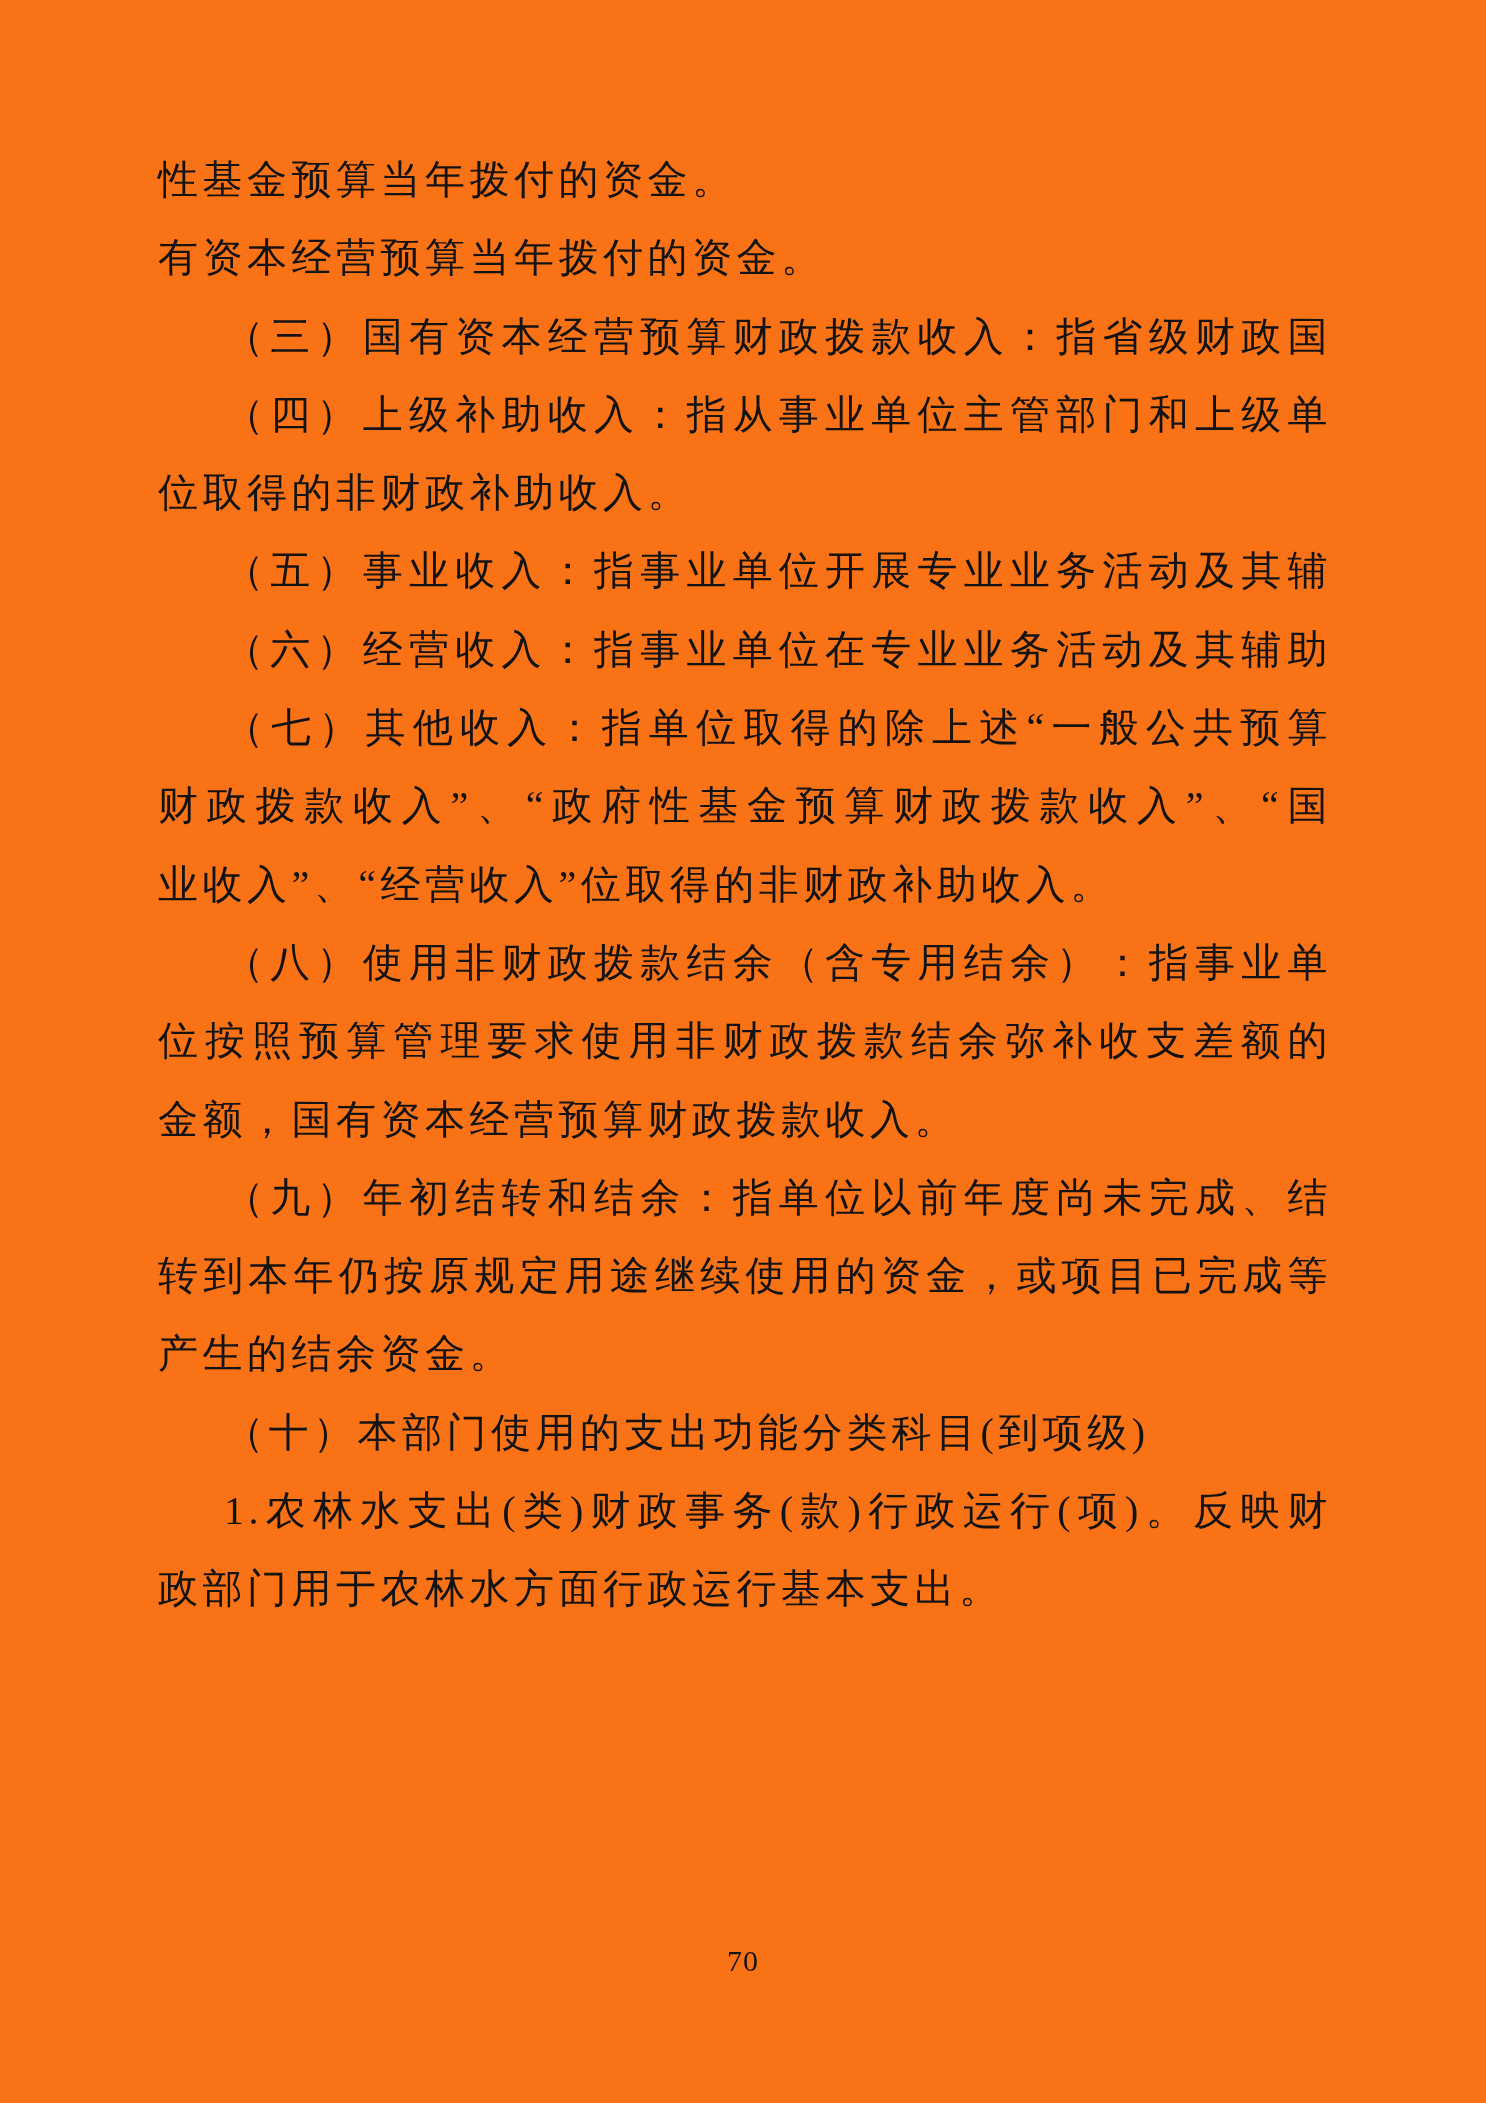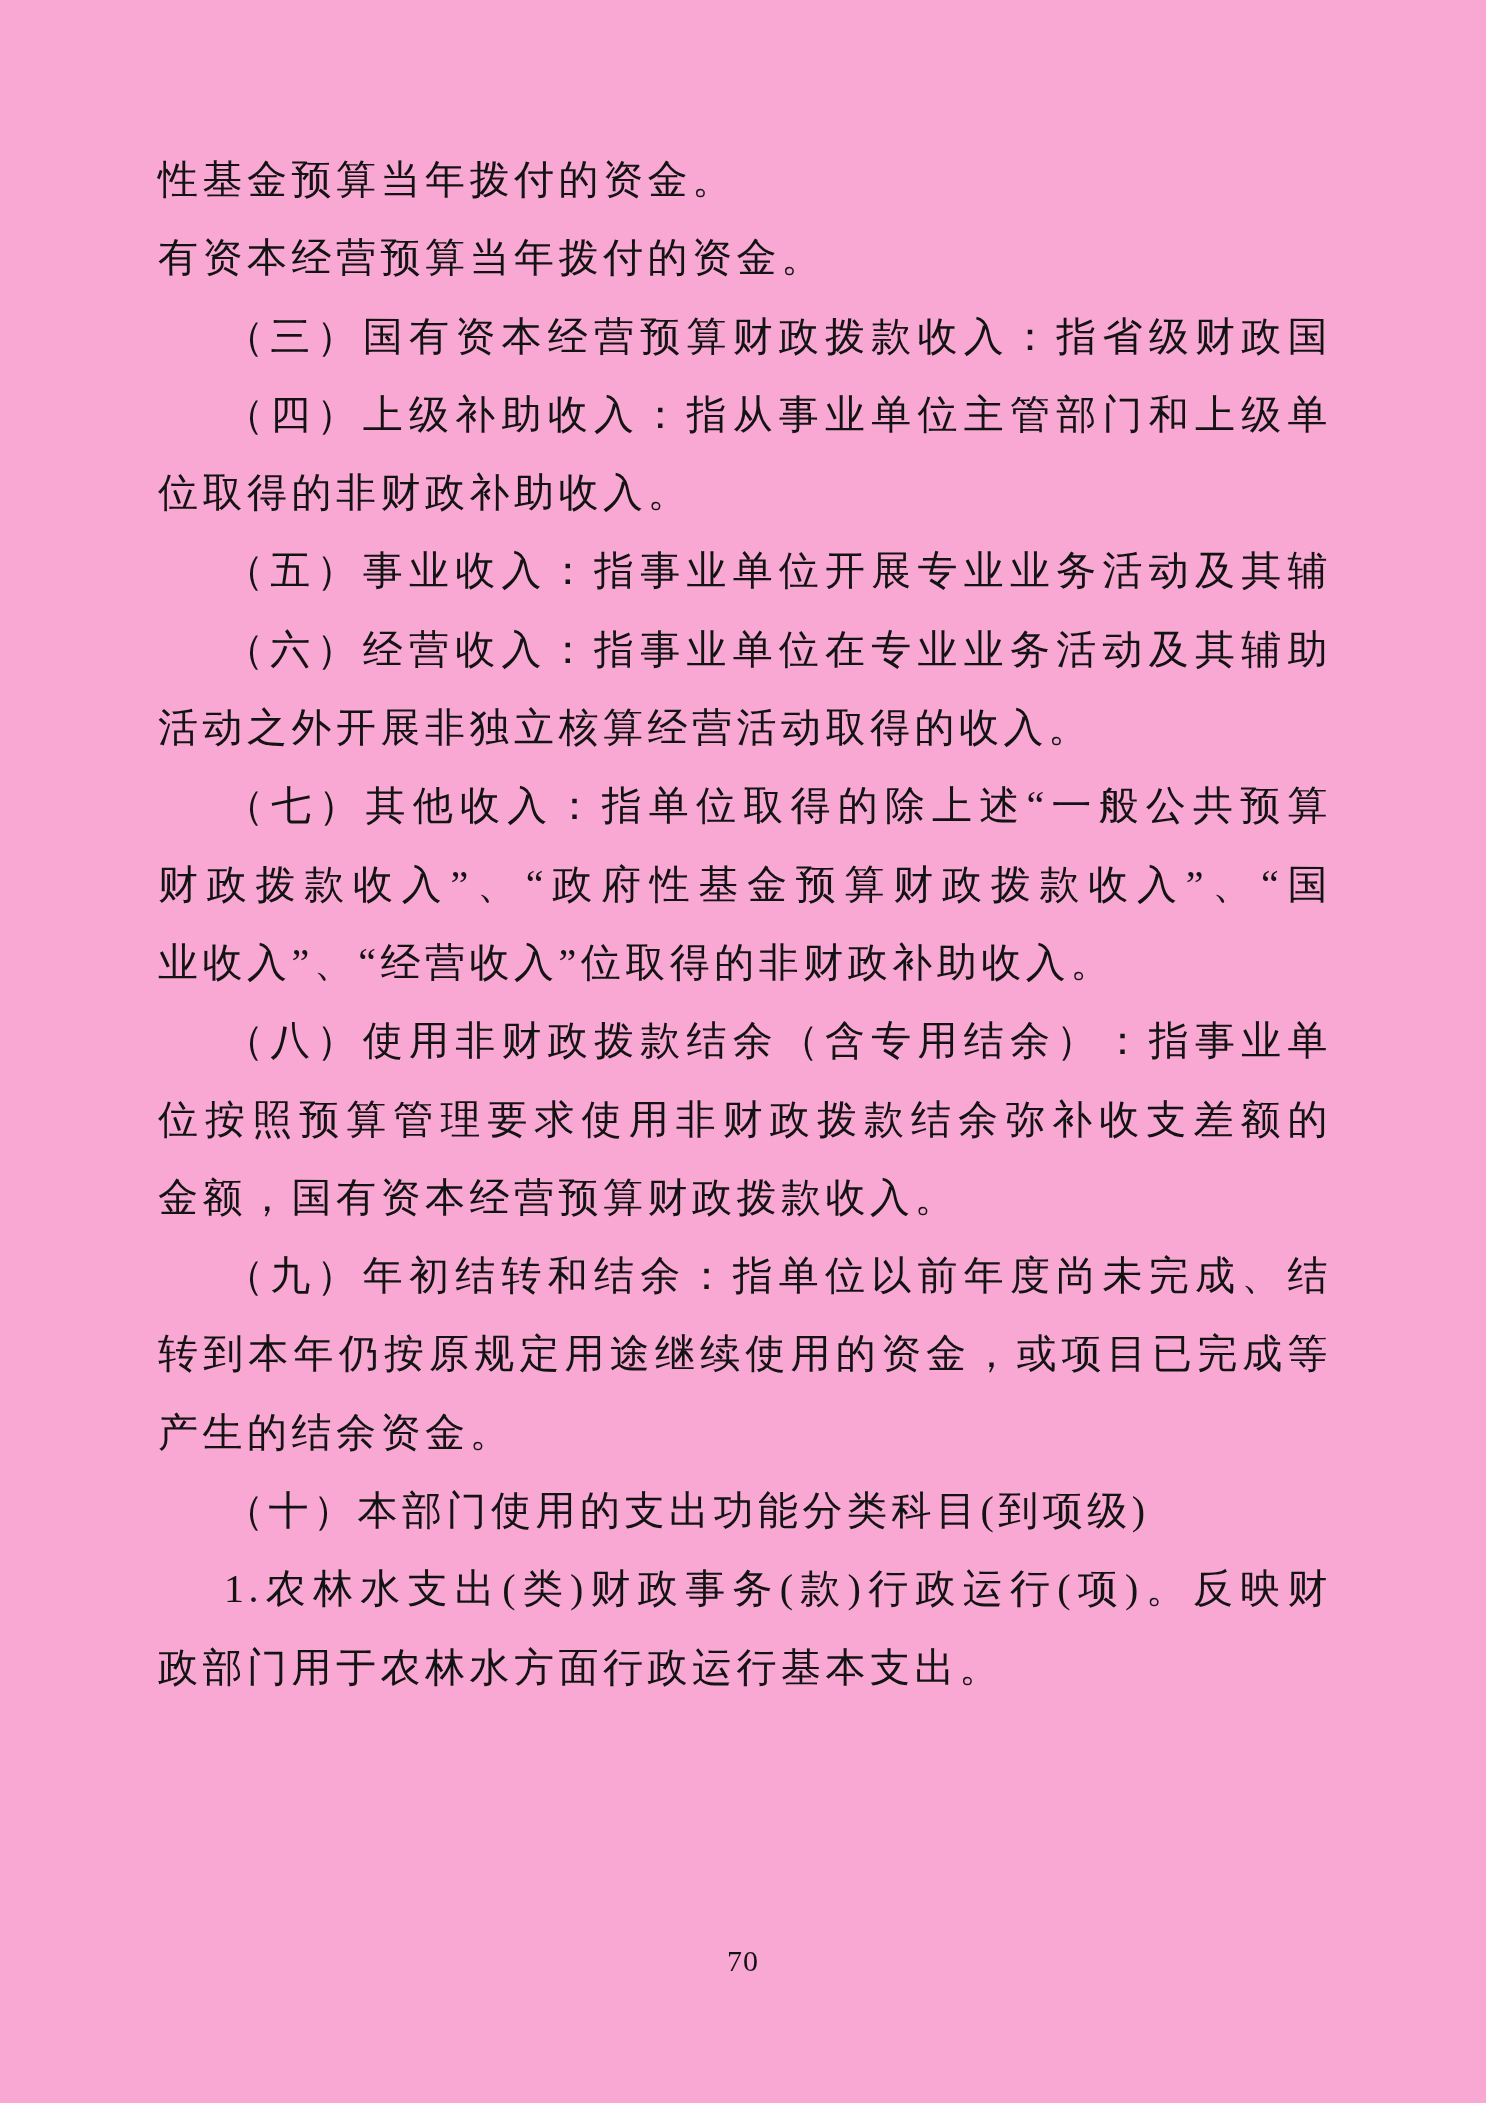--- a/index.html
+++ b/index.html
@@ -5,21 +5,21 @@
   html, body {
     margin: 0;
     padding: 0;
     background: #e8e8e8;
   }
   .page {
     position: relative;
     width: 1486px;
     height: 2103px;
     margin: 0 auto;
-    background: #f9a8d4;
+    background: #f97316;
     overflow: hidden;
     font-family: "Liberation Serif", "DejaVu Serif", serif;
     color: #131313;
   }
   .text-block {
     position: absolute;
     left: 158px;
     top: 141px;
     width: 1174px;
   }
@@ -56,21 +56,20 @@
 
 <div class="page">
   <div class="text-block">
       <div class="doc-line">性基金预算当年拨付的资金。</div>
       <div class="doc-line">有资本经营预算当年拨付的资金。</div>
       <div class="doc-line indent justify">（三）国有资本经营预算财政拨款收入：指省级财政国</div>
       <div class="doc-line indent justify">（四）上级补助收入：指从事业单位主管部门和上级单</div>
       <div class="doc-line">位取得的非财政补助收入。</div>
       <div class="doc-line indent justify">（五）事业收入：指事业单位开展专业业务活动及其辅</div>
       <div class="doc-line indent justify">（六）经营收入：指事业单位在专业业务活动及其辅助</div>
-      <div class="doc-line">活动之外开展非独立核算经营活动取得的收入。</div>
       <div class="doc-line indent justify">（七）其他收入：指单位取得的除上述“一般公共预算</div>
       <div class="doc-line justify">财政拨款收入”、“政府性基金预算财政拨款收入”、“国</div>
       <div class="doc-line">业收入”、“经营收入”位取得的非财政补助收入。</div>
       <div class="doc-line indent justify">（八）使用非财政拨款结余（含专用结余）：指事业单</div>
       <div class="doc-line justify">位按照预算管理要求使用非财政拨款结余弥补收支差额的</div>
       <div class="doc-line">金额，国有资本经营预算财政拨款收入。</div>
       <div class="doc-line indent justify">（九）年初结转和结余：指单位以前年度尚未完成、结</div>
       <div class="doc-line justify">转到本年仍按原规定用途继续使用的资金，或项目已完成等</div>
       <div class="doc-line">产生的结余资金。</div>
       <div class="doc-line indent">（十）本部门使用的支出功能分类科目(到项级)</div>

